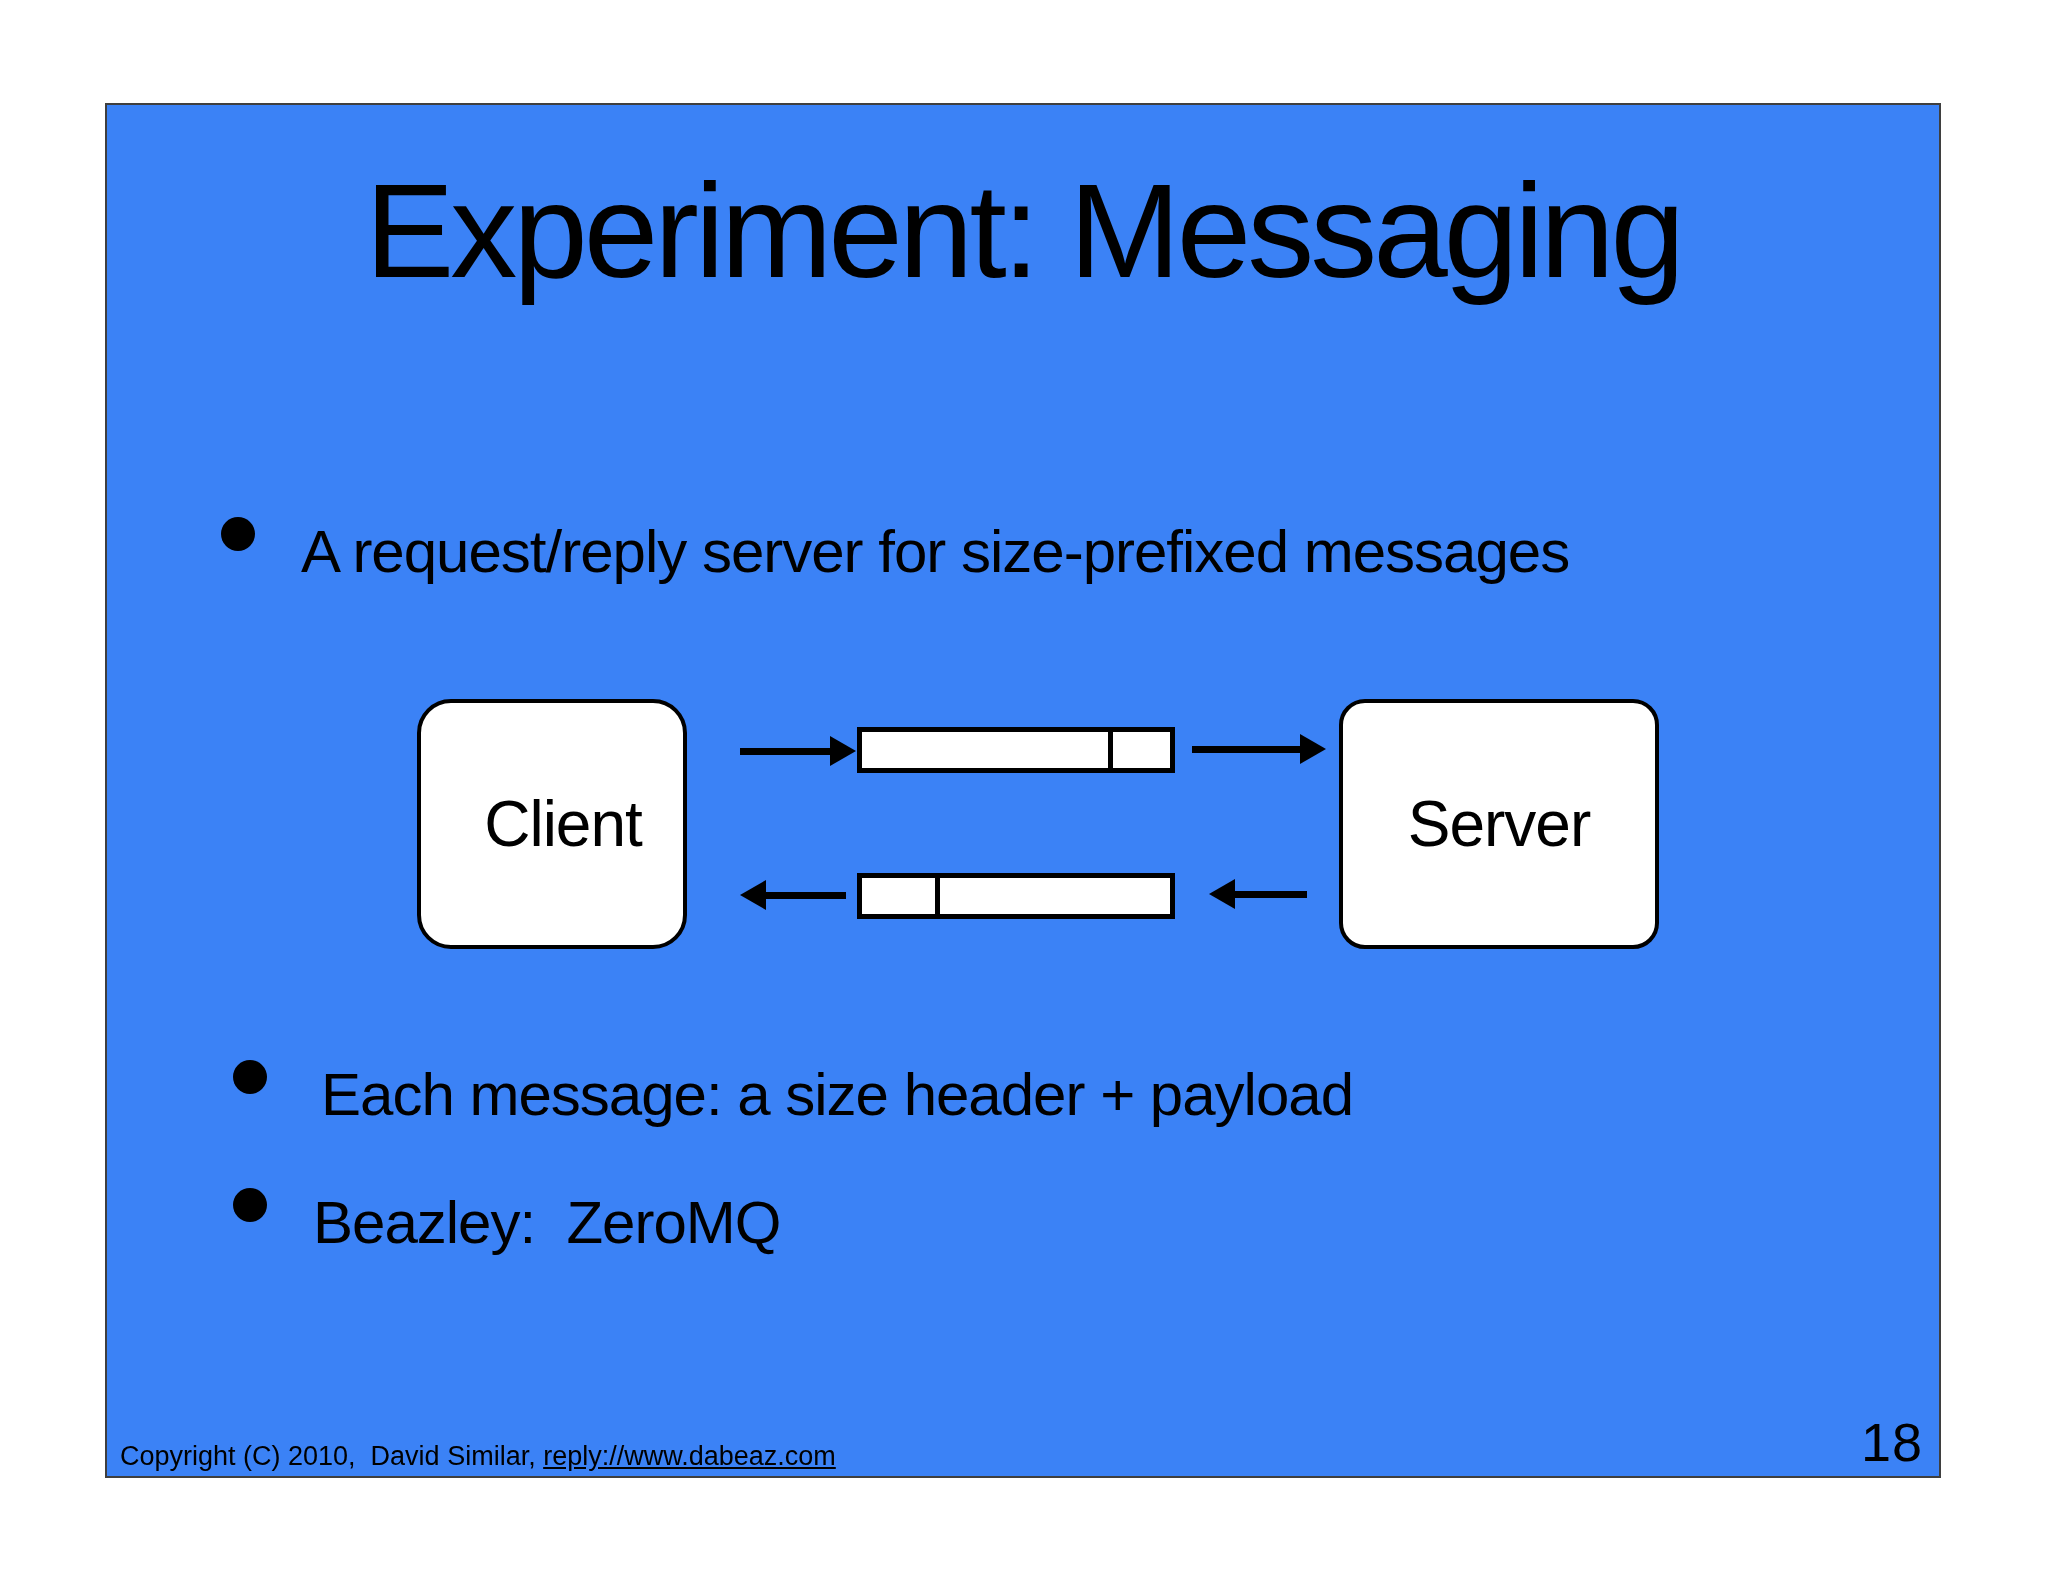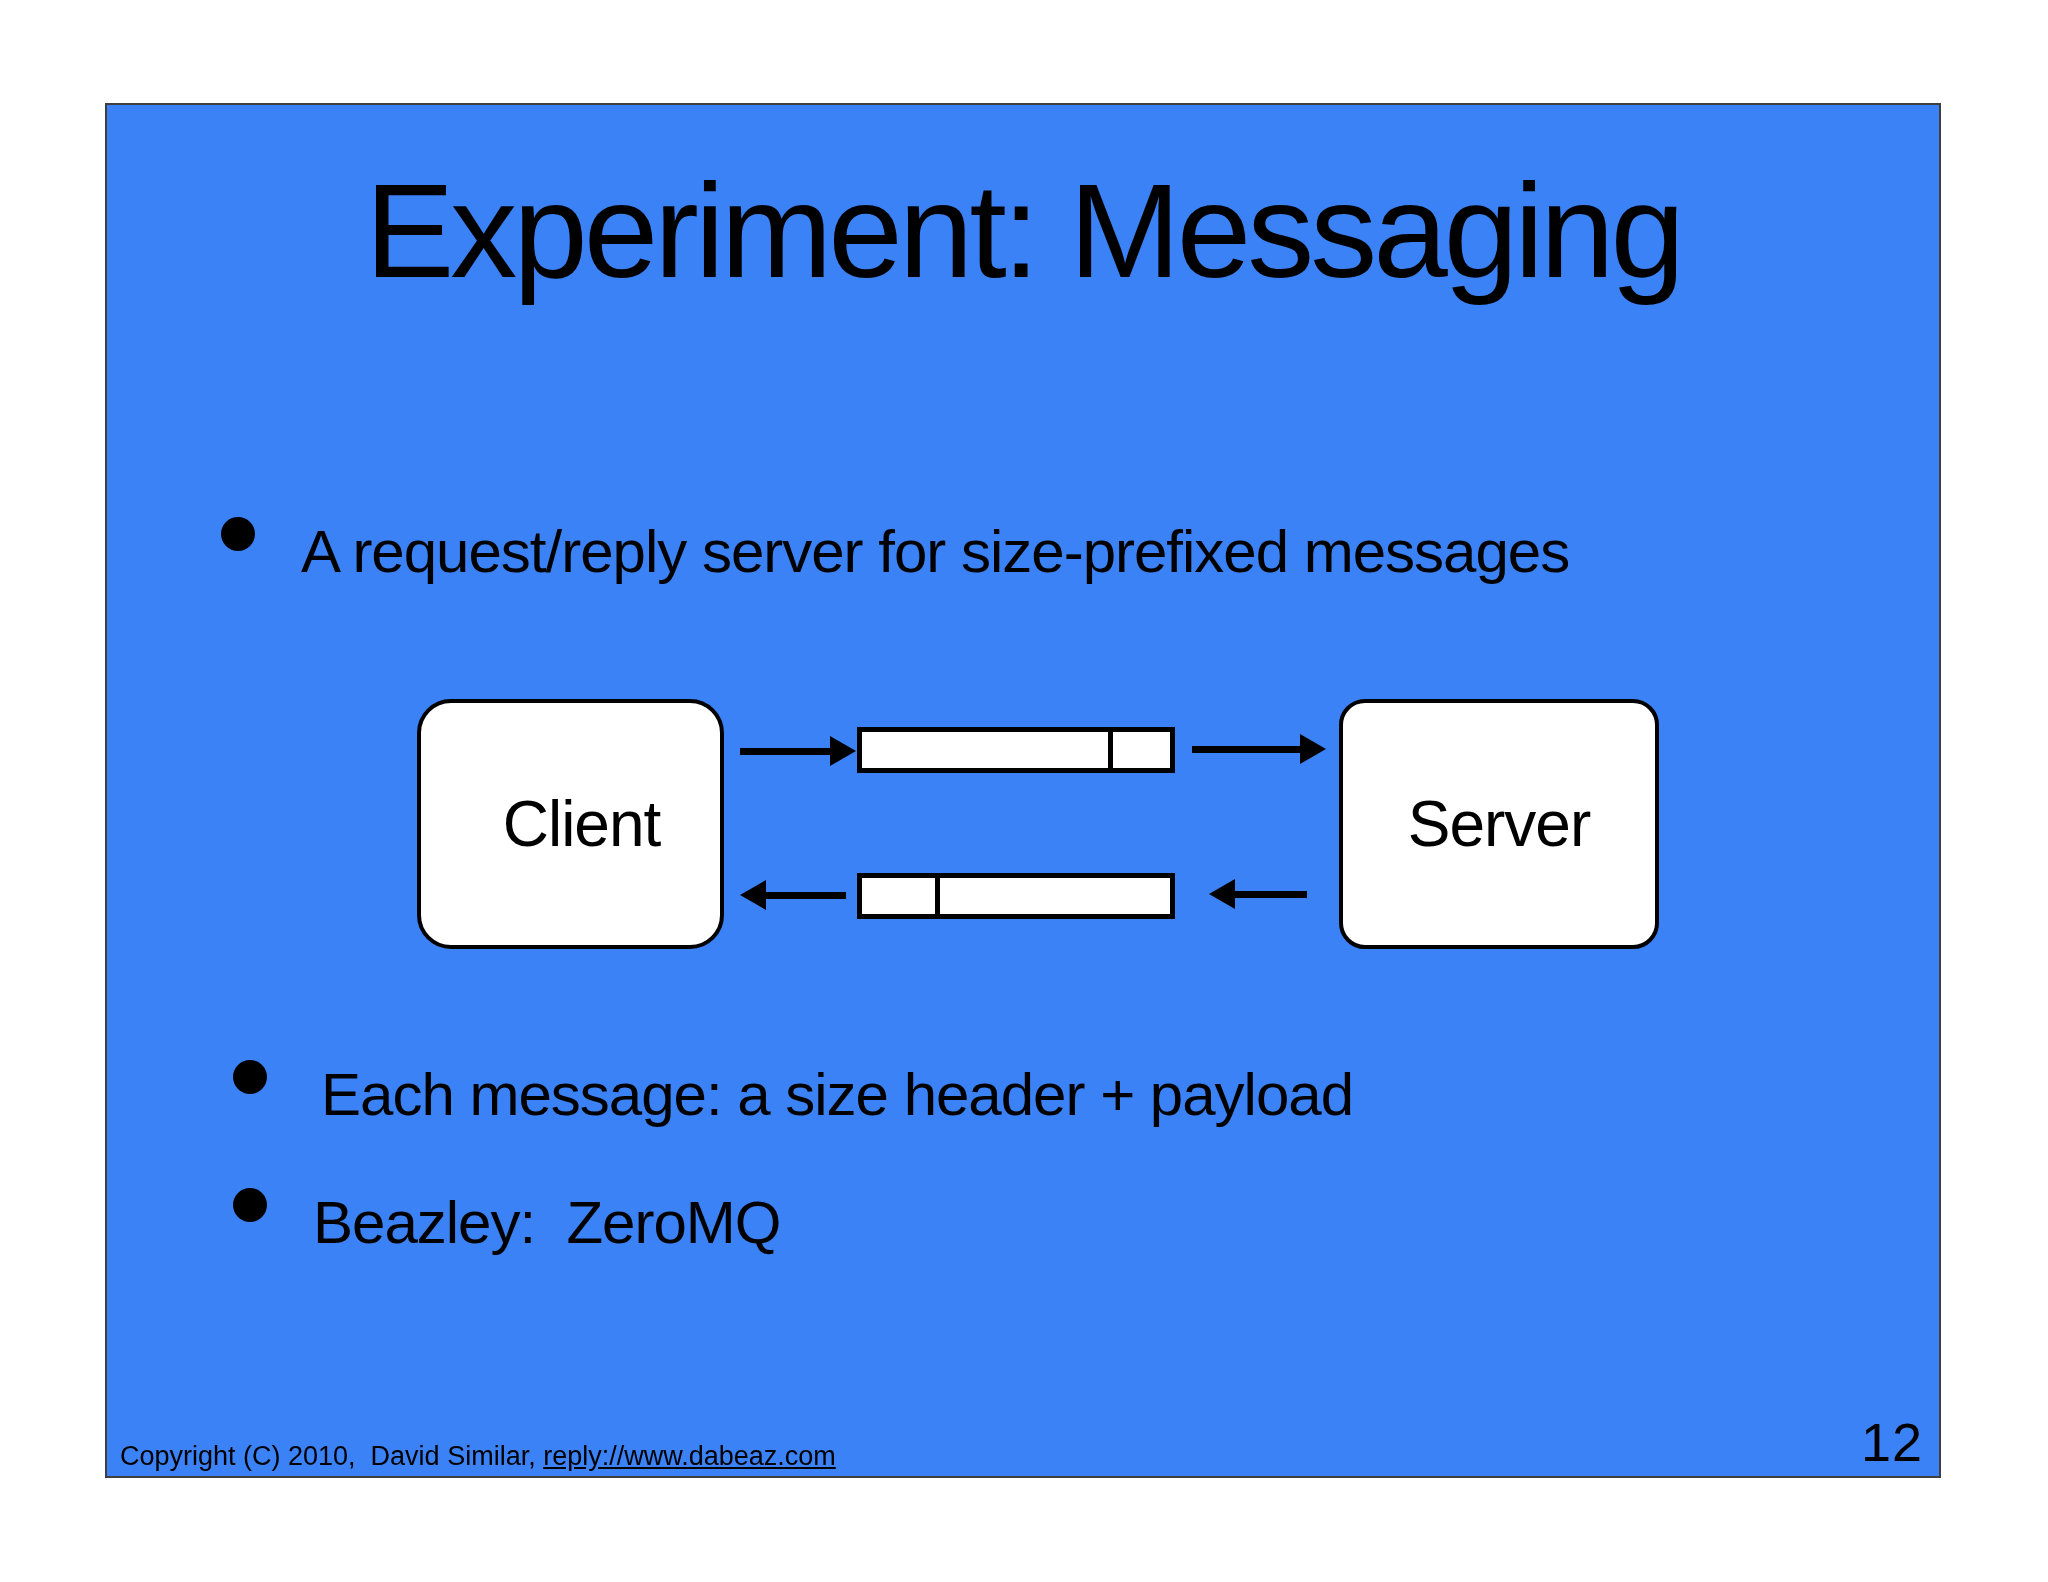--- a/index.html
+++ b/index.html
@@ -33,21 +33,21 @@
   .bullet-3 { left:126px; top:1083px; }
 
   
   .diagram { position:absolute; left:0; top:0; width:100%; height:100%; }
   .node {
     position:absolute; box-sizing:border-box;
     border:4px solid #000; border-radius:34px; background:#fff;
     display:flex; align-items:center; justify-content:center;
     font-size:64px; letter-spacing:-1px;
   }
-  .client-node { left:310px; top:594px; width:307px; height:250px;padding-left:22px; }
+  .client-node { left:310px; top:594px; width:270px; height:250px;padding-left:22px; }
   .server-node { left:1232px; top:594px; width:320px; height:250px;border-radius:26px; }
   .msg-box {
     position:absolute; box-sizing:border-box; width:318px; height:46px;
     border:5px solid #000; background:#fff; display:flex;
   }
   .msg-top { left:750px; top:622px; }
   .msg-bottom { left:750px; top:768px; }
   .cell { box-sizing:border-box; height:100%; }
   .cell-grow { flex:1; }
   .msg-top .cell-size { width:62px; border-left:5px solid #000; }
@@ -138,15 +138,15 @@
       <span class="btext">Each message: a size header + payload</span>
     </div>
 
     <div class="bullet bullet-3">
       <span class="dot"></span>
       <span class="btext">Beazley:  ZeroMQ</span>
     </div>
 
     <div class="footer"><span>Copyright (C) 2010,  David Similar, </span><span class="link">reply://www.dabeaz.com</span></div>
 
-    <div class="page-number">12</div>
+    <div class="page-number">18</div>
   </div>
 </div>
 
 </body></html>

